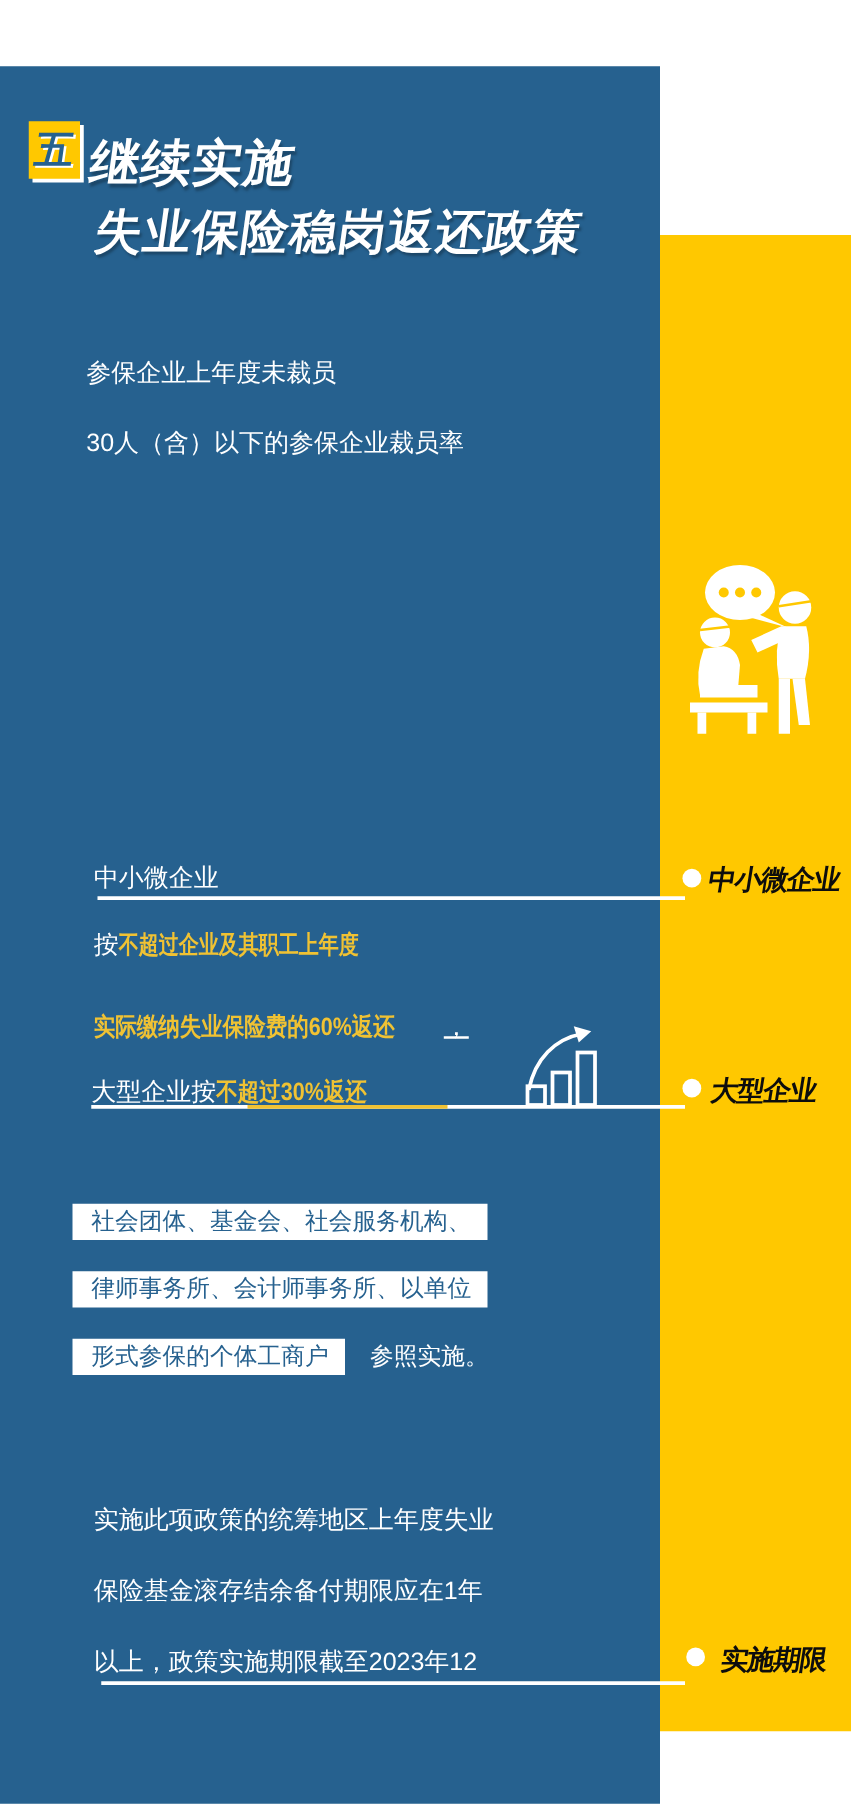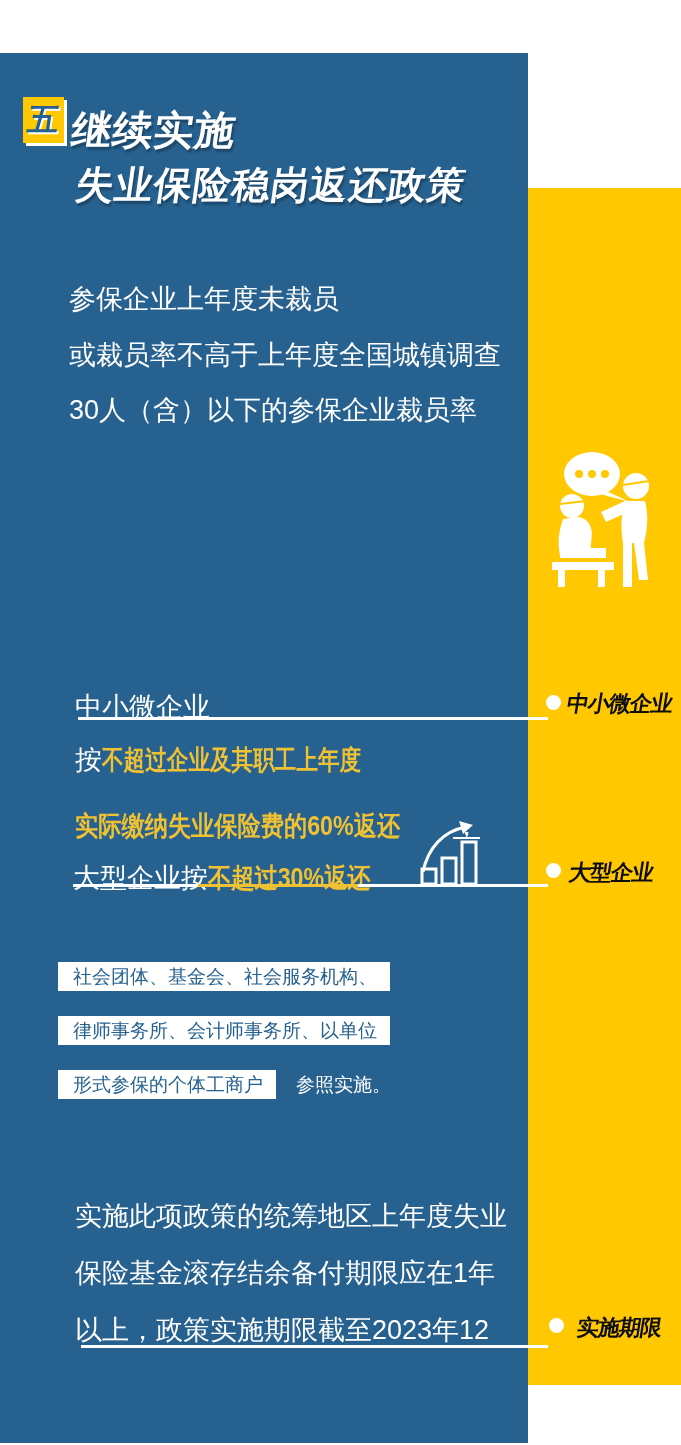--- a/index.html
+++ b/index.html
@@ -25,21 +25,21 @@
   .badge span{font-size:31px;font-weight:bold;color:var(--panel-blue);
     transform:skewX(-8deg);text-shadow:2px 2px 0 #ffffff;}
 
   
   .title{color:#fff;font-weight:bold;transform:skewX(-8deg);transform-origin:0 50%;
     white-space:nowrap;z-index:3;text-shadow:2px 3px 2px rgba(0,0,0,0.28);}
   .title1{left:72px;top:103px;font-size:40px;letter-spacing:1px;}
   .title2{left:76px;top:160px;font-size:38px;letter-spacing:1px;}
 
   
-  .body-text{color:#fff;font-size:27px;white-space:nowrap;z-index:3;font-weight:300;}
+  .body-text{color:#fff;font-size:20px;white-space:nowrap;z-index:3;font-weight:300;}
   .intro{left:69px;top:272px;line-height:55.5px;}
   .em{color:var(--em-yellow);font-weight:bold;display:inline-block;transform-origin:0 50%;}
   .em-tight{transform:scaleX(0.80);}
   .em-mid{transform:scaleX(0.86);}
   .em-wide{transform:scaleX(0.93);}
 
   .rb-heading{left:75px;top:689px;}
   .rb-line1{left:75px;top:742px;}
   .rb-line2{left:75px;top:808px;text-decoration:underline;}
   .rb-line3{left:73px;top:860px;}
@@ -82,21 +82,20 @@
 <div class="abs strip"></div>
 
 <div class="abs badge">
   <span>五</span>
 </div>
 <div class="abs title title1">继续实施</div>
 <div class="abs title title2">失业保险稳岗返还政策</div>
 
 <div class="abs body-text intro">
   <div>参保企业上年度未裁员</div>
-  <div>或裁员率不高于上年度全国城镇调查</div>
   <div>30人（含）以下的参保企业裁员率</div>
 </div>
 
 <div class="abs body-text rb-heading">中小微企业</div>
 <div class="abs rule rule1"></div>
 
 <div class="abs body-text rb-line1"><span>按</span><span class="em em-tight">不超过企业及其职工上年度</span></div>
 <div class="abs body-text rb-line2"><span class="em em-mid">实际缴纳失业保险费的60%返还</span><span>，</span></div>
 <div class="abs body-text rb-line3"><span>大型企业按</span><span class="em em-mid">不超过30%返还</span></div>
 

